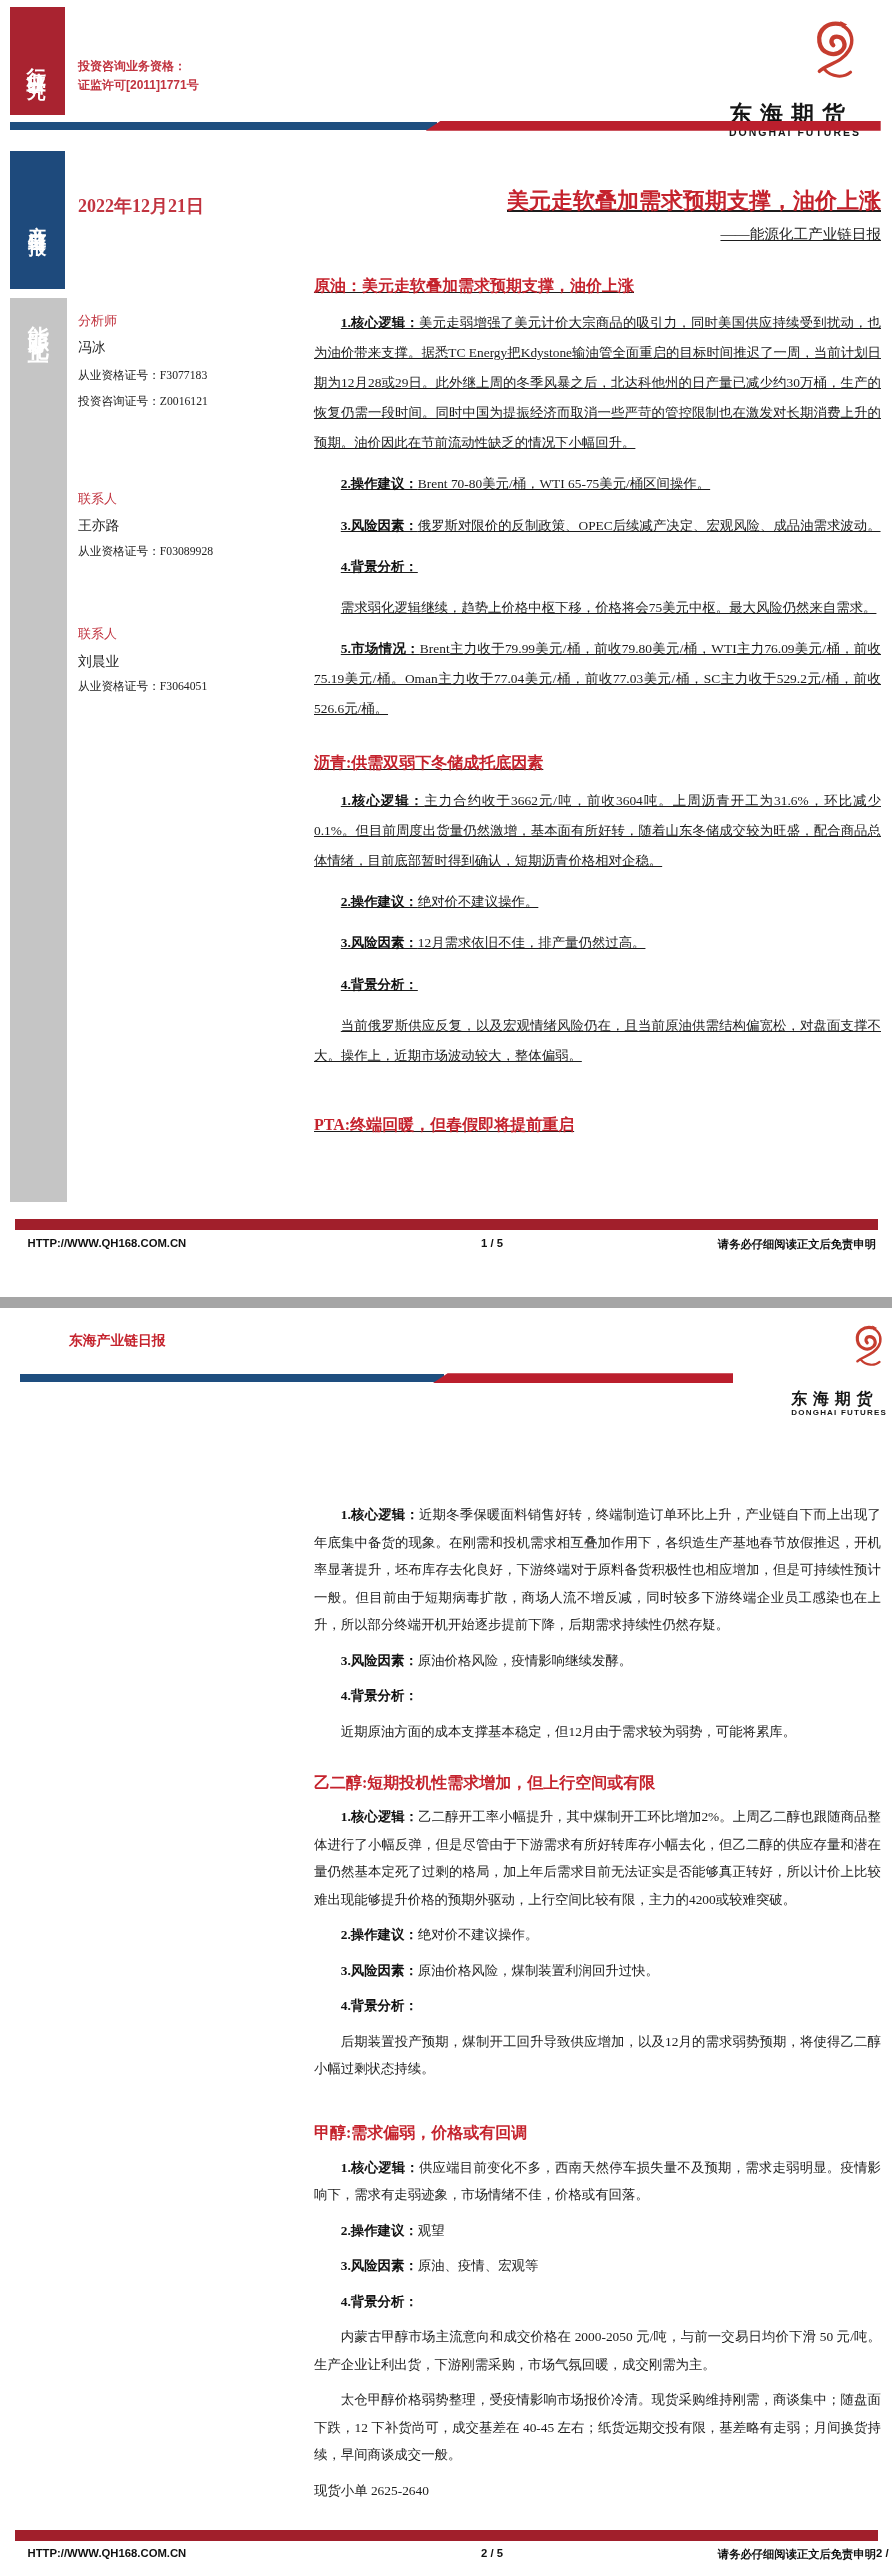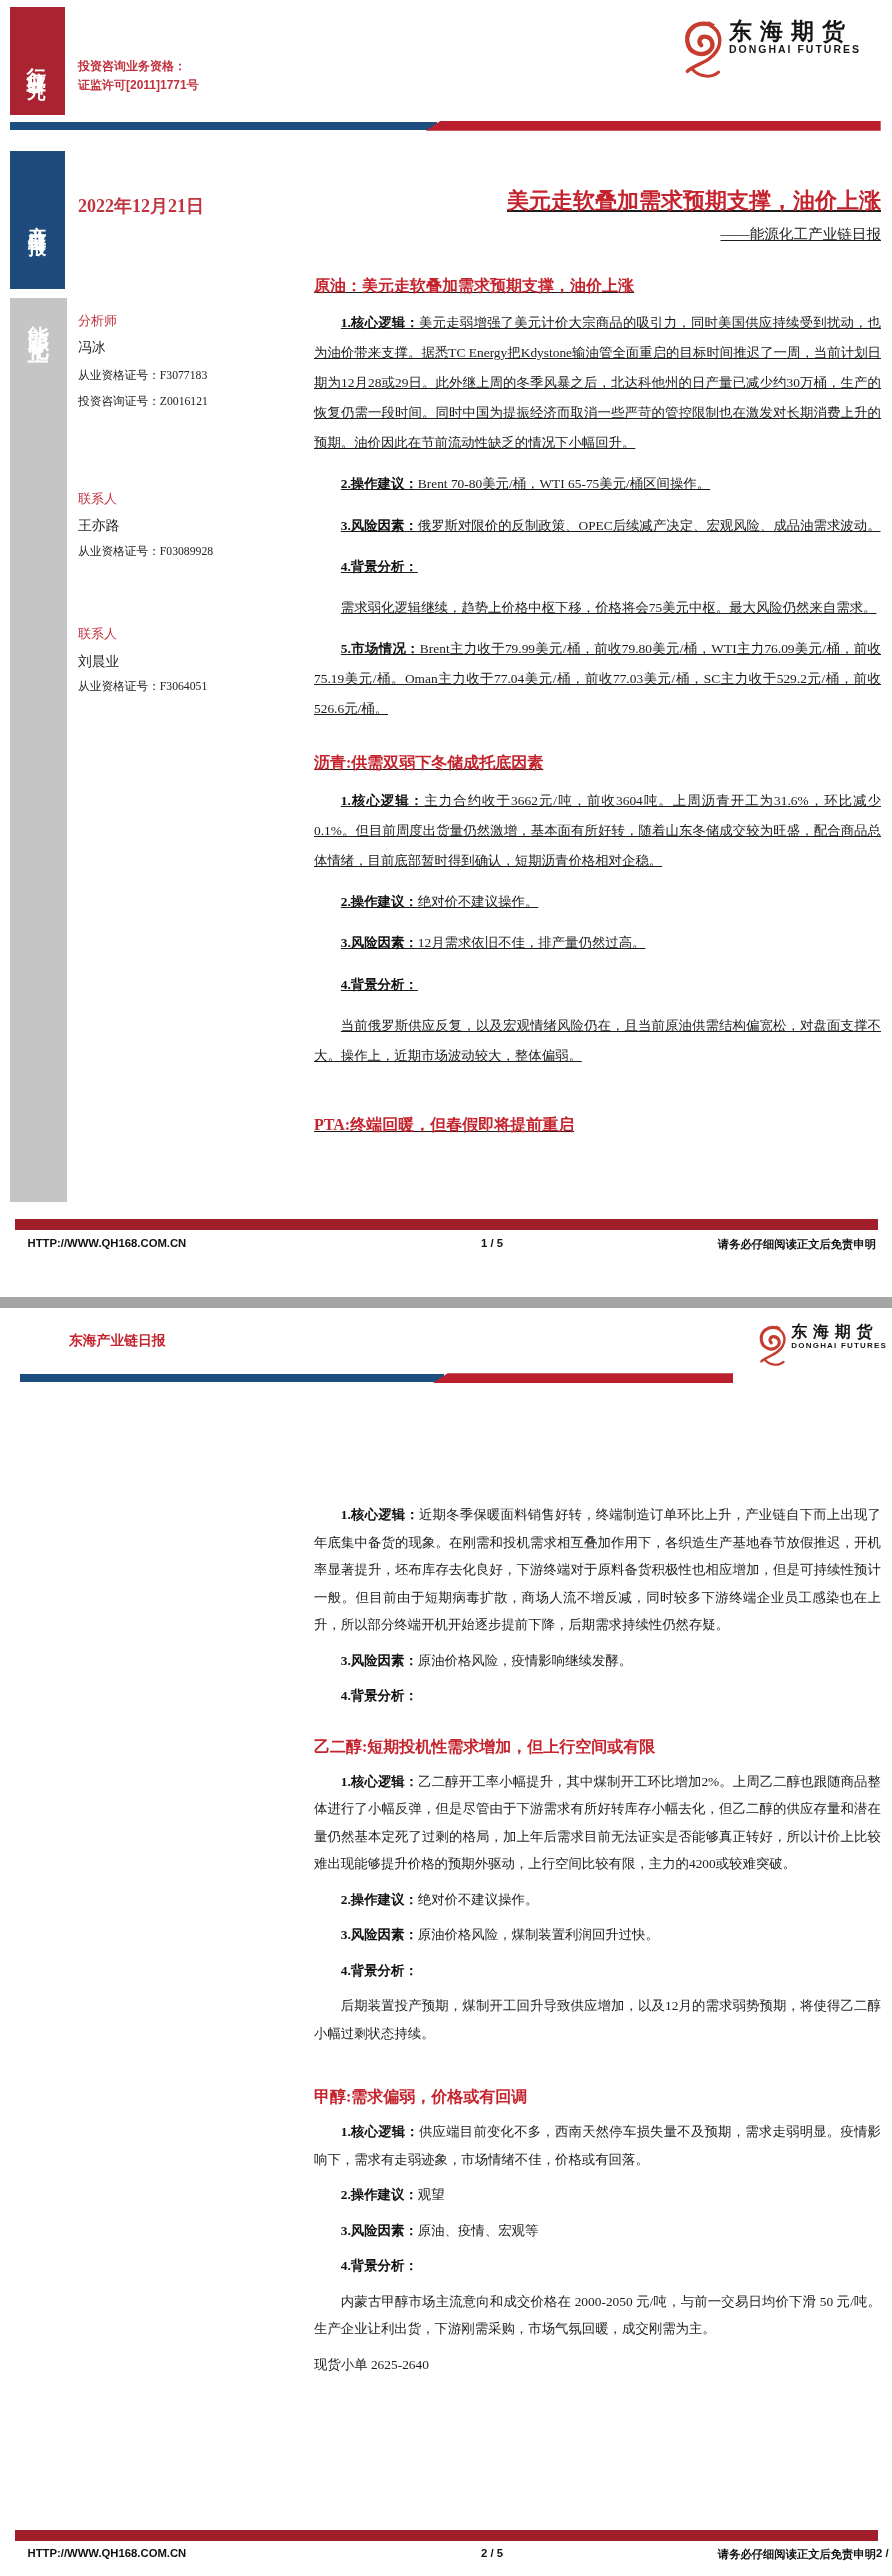--- a/index.html
+++ b/index.html
@@ -15,21 +15,21 @@
         font-family:"Liberation Sans","DejaVu Sans",sans-serif;}
   .tag-industry{left:9.7px;top:6.5px;width:55px;height:108px;background:#a92330;font-size:19.4px;letter-spacing:4px;}
   .tag-chain{left:9.7px;top:151px;width:55px;height:138px;background:#1e4a7c;font-size:18px;letter-spacing:3.2px;}
   .tag-energy{left:9.7px;top:298px;width:57px;height:904px;background:#c5c5c5;
               justify-content:flex-start;padding-top:11.3px;box-sizing:border-box;font-size:21px;letter-spacing:6.5px;}
 
   .license{position:absolute;left:78px;top:57px;color:#c1333f;font-weight:bold;font-size:12px;line-height:18.6px;
            font-family:"Liberation Sans","DejaVu Sans",sans-serif;}
 
   
-  .logo{position:absolute;display:flex;align-items:flex-start;gap:0;}
+  .logo{position:absolute;display:flex;align-items:flex-end;gap:16px;flex-direction:column;}
   .logo1{right:31px;top:19.4px;}
   .logo .cn{font-size:23px;font-weight:bold;letter-spacing:8px;color:#151515;line-height:24px;white-space:nowrap;
             font-family:"Liberation Sans","DejaVu Sans",sans-serif;}
   .logo .en{font-size:10.5px;font-weight:bold;letter-spacing:2px;color:#151515;line-height:13px;white-space:nowrap;
             font-family:"Liberation Sans","DejaVu Sans",sans-serif;}
   .logo-sm{right:4.9px;top:14.6px;}
   .logo-sm .cn{font-size:16px;letter-spacing:5.7px;line-height:18px;}
   .logo-sm .en{font-size:8px;letter-spacing:1.2px;line-height:9.7px;}
 
   
@@ -190,34 +190,36 @@
     <span>
       <div class="cn">东海期货</div>
       <div class="en">DONGHAI FUTURES</div>
     </span>
   </div>
 
   <div class="main main2">
     <p><b>1.核心逻辑：</b><span>近期冬季保暖面料销售好转，终端制造订单环比上升，产业链自下而上出现了年底集中备货的现象。在刚需和投机需求相互叠加作用下，各织造生产基地春节放假推迟，开机率显著提升，坯布库存去化良好，下游终端对于原料备货积极性也相应增加，但是可持续性预计一般。但目前由于短期病毒扩散，商场人流不增反减，同时较多下游终端企业员工感染也在上升，所以部分终端开机开始逐步提前下降，后期需求持续性仍然存疑。</span></p>
     <p><b>3.风险因素：</b><span>原油价格风险，疫情影响继续发酵。</span></p>
     <p><b>4.背景分析：</b></p>
+    <p><span>近期原油方面的成本支撑基本稳定，但12月由于需求较为弱势，可能将累库。</span></p>
 
     <div class="sec-heading">乙二醇:短期投机性需求增加，但上行空间或有限</div>
     <p><b>1.核心逻辑：</b><span>乙二醇开工率小幅提升，其中煤制开工环比增加2%。上周乙二醇也跟随商品整体进行了小幅反弹，但是尽管由于下游需求有所好转库存小幅去化，但乙二醇的供应存量和潜在量仍然基本定死了过剩的格局，加上年后需求目前无法证实是否能够真正转好，所以计价上比较难出现能够提升价格的预期外驱动，上行空间比较有限，主力的4200或较难突破。</span></p>
     <p><b>2.操作建议：</b><span>绝对价不建议操作。</span></p>
     <p><b>3.风险因素：</b><span>原油价格风险，煤制装置利润回升过快。</span></p>
     <p><b>4.背景分析：</b></p>
     <p><span>后期装置投产预期，煤制开工回升导致供应增加，以及12月的需求弱势预期，将使得乙二醇小幅过剩状态持续。</span></p>
 
     <div class="sec-heading" style="margin-top:40px">甲醇:需求偏弱，价格或有回调</div>
     <p><b>1.核心逻辑：</b><span>供应端目前变化不多，西南天然停车损失量不及预期，需求走弱明显。疫情影响下，需求有走弱迹象，市场情绪不佳，价格或有回落。</span></p>
     <p><b>2.操作建议：</b><span>观望</span></p>
     <p><b>3.风险因素：</b><span>原油、疫情、宏观等</span></p>
     <p><b>4.背景分析：</b></p>
     <p><span>内蒙古甲醇市场主流意向和成交价格在 2000-2050 元/吨，与前一交易日均价下滑 50 元/吨。生产企业让利出货，下游刚需采购，市场气氛回暖，成交刚需为主。</span></p>
+    <p><span>太仓甲醇价格弱势整理，受疫情影响市场报价冷清。现货采购维持刚需，商谈集中；随盘面下跌，12 下补货尚可，成交基差在 40-45 左右；纸货远期交投有限，基差略有走弱；月间换货持续，早间商谈成交一般。</span></p>
     <p style="text-indent:0"><span>现货小单 2625-2640</span></p>
   </div>
 
   <div class="footer-bar f2-bar"></div>
   <div class="footer-row f2-row">
     <span class="footer-url">HTTP://WWW.QH168.COM.CN</span>
     <span class="footer-page">2 / 5</span>
     <span class="footer-disc">请务必仔细阅读正文后免责申明</span>
     <span class="footer-edge">2 / 5</span>
   </div>

